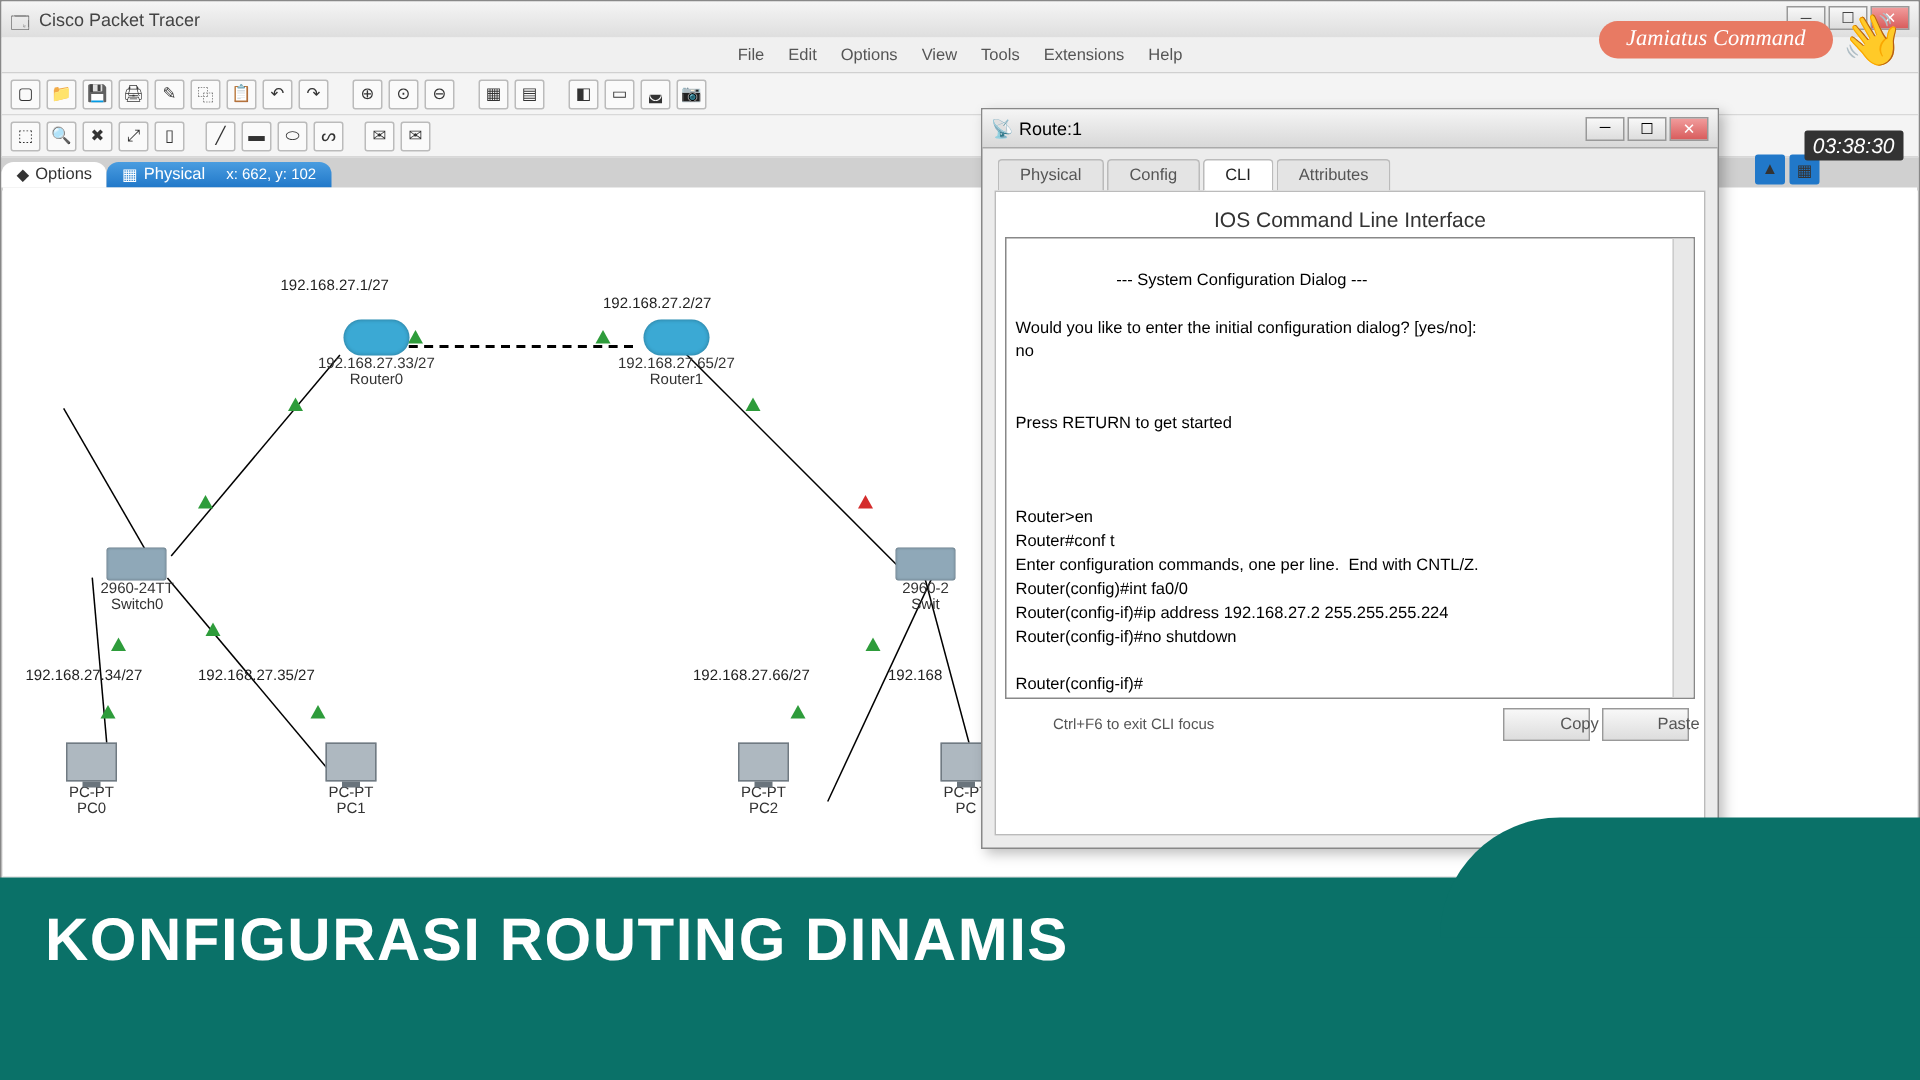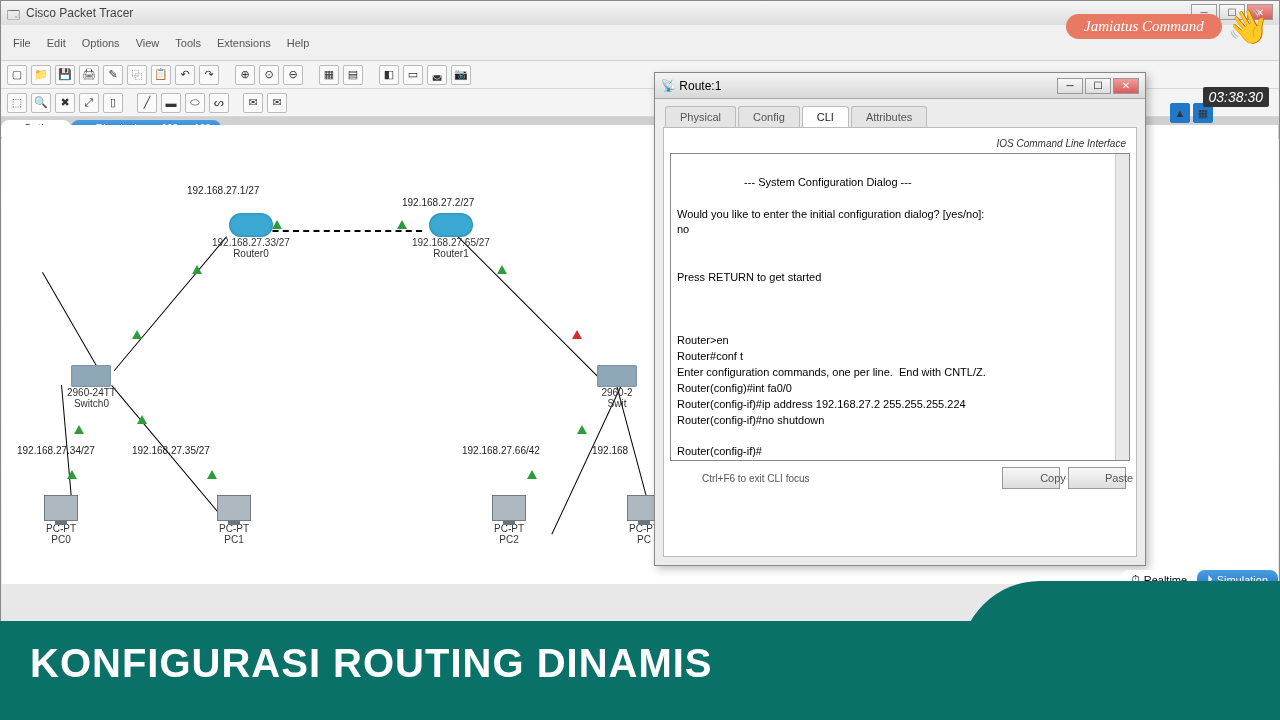--- a/index.html
+++ b/index.html
@@ -1,20 +1,20 @@
 <!DOCTYPE html>
 <html><head>
 <meta charset="utf-8">
 <style>
 *{margin:0;padding:0;box-sizing:border-box;font-family:Tahoma,Arial,sans-serif;}
 body{width:1280px;height:720px;overflow:hidden;background:#e8e8e8;position:relative;}
 .window{background:linear-gradient(#fafafa,#e4e4e4);border:1px solid #888;}
 .title-bar{height:24px;display:flex;align-items:center;padding:0 6px;background:linear-gradient(#f5f5f5,#dedede);font-size:12px;color:#444;}
 .title-bar .icon{width:14px;height:14px;margin-right:5px;}
-.menu-bar{height:36px;display:flex;align-items:center;padding:0 4px;background:#f0f0f0;font-size:11px;color:#555;border-bottom:1px solid #d0d0d0;}
+.menu-bar{height:24px;display:flex;align-items:center;padding:0 4px;background:#f0f0f0;font-size:11px;color:#555;border-bottom:1px solid #d0d0d0;justify-content:center;}
 .menu-bar span{padding:0 8px;cursor:default;}
 .toolbar1,.toolbar2{height:28px;display:flex;align-items:center;padding:0 6px;gap:4px;background:#f4f4f4;border-bottom:1px solid #d8d8d8;}
 .tbtn{width:20px;height:20px;border:1px solid #bbb;background:#fafafa;border-radius:2px;display:flex;align-items:center;justify-content:center;font-size:11px;color:#333;}
 .view-tabs{height:22px;display:flex;align-items:center;background:#d0d0d0;font-size:11px;}
 .tab{padding:2px 10px;display:flex;align-items:center;gap:4px;border-radius:8px 8px 0 0;}
 .tab-log{background:#fff;color:#333;}
 .tab-phys{background:linear-gradient(#4a9de0,#2178c9);color:#fff;}
 .coords{color:#fff;font-size:10px;padding-left:10px;}
 .workspace{position:absolute;top:124px;left:1px;right:1px;bottom:135px;background:#fff;}
 .device{position:absolute;text-align:center;font-size:10px;color:#333;}
@@ -29,34 +29,34 @@
 .netlbl{position:absolute;font-size:10px;color:#222;}
 .dlg{position:absolute;left:654px;top:72px;width:492px;height:494px;background:#ececec;border:1px solid #888;box-shadow:3px 3px 8px rgba(0,0,0,.25);}
 .dlg-title{height:26px;background:linear-gradient(#f5f5f5,#d8d8d8);display:flex;align-items:center;padding:0 6px;font-size:12px;border-bottom:1px solid #aaa;}
 .dlg-winbtns{margin-left:auto;display:flex;gap:2px;}
 .winbtn{width:26px;height:16px;border:1px solid #999;background:linear-gradient(#f8f8f8,#ddd);font-size:10px;display:flex;align-items:center;justify-content:center;}
 .winbtn.close{background:linear-gradient(#f19c9c,#d85c5c);color:#fff;}
 .dlg-tabs{display:flex;height:28px;align-items:end;padding:6px 10px 0;gap:2px;font-size:11px;}
 .dlg-tab{padding:4px 14px;background:#e4e4e4;border:1px solid #bbb;border-bottom:none;border-radius:3px 3px 0 0;color:#555;}
 .dlg-tab.active{background:#fff;color:#222;}
 .dlg-body{margin:0 8px 8px;background:#fff;border:1px solid #bbb;height:430px;padding:6px;}
-.dlg-subtitle{text-align:right;font-size:10px;color:#333;padding:4px;font-style:italic;}
+.dlg-subtitle{text-align:center;font-size:14px;color:#333;padding:4px;}
 .terminal{border:1px solid #888;height:308px;padding:6px;font-family:'Courier New',monospace;font-size:11px;line-height:1.35;color:#000;overflow:hidden;white-space:pre-wrap;position:relative;}
 .scrollbar{position:absolute;right:0;top:0;bottom:0;width:14px;background:#e8e8e8;border-left:1px solid #ccc;}
 .term-footer{display:flex;align-items:center;padding:6px 4px;font-size:10px;color:#555;margin-left:28px;}
 .term-footer .btns{margin-left:auto;display:flex;gap:8px;}
 .tfbtn{width:58px;height:22px;border:1px solid #999;background:linear-gradient(#f8f8f8,#ddd);font-size:11px;display:flex;align-items:center;justify-content:center;padding-left:44px;}
 .rt-sim{position:absolute;right:2px;top:570px;display:flex;font-size:11px;}
 .rt-sim .tab{padding:3px 10px;border-radius:8px 8px 0 0;}
 .rt{background:#fff;}
 .sim{background:linear-gradient(#4a9de0,#2178c9);color:#fff;}
 .watermark{position:absolute;top:6px;right:10px;display:flex;align-items:center;gap:6px;z-index:20;}
 .wm-badge{background:#e87a63;color:#fff;font-style:italic;font-size:15px;padding:4px 18px;border-radius:18px;font-family:cursive;}
 .wm-hand{font-size:34px;color:#e87a63;}
-.banner{position:absolute;left:0;right:0;bottom:0;height:99px;background:#0a7168;color:#fff;padding:20px 30px;}
+.banner{position:absolute;left:0;right:0;bottom:0;height:135px;background:#0a7168;color:#fff;padding:20px 30px;}
 .banner h1{font-size:40px;font-weight:700;letter-spacing:1px;}
 .banner p{font-size:17px;margin-top:6px;opacity:.9;}
 .banner-curve{position:absolute;right:0;top:-40px;width:320px;height:80px;background:#0a7168;border-radius:80px 0 0 0;}
 .winctrls{position:absolute;top:3px;right:6px;display:flex;gap:2px;}
 .time-label{position:absolute;right:10px;top:86px;background:#333;color:#fff;font-size:14px;padding:2px 6px;border-radius:2px;font-style:italic;}
 .small-icons{position:absolute;right:66px;top:102px;display:flex;gap:3px;}
 </style>
 </head>
 <body>
 
@@ -182,21 +182,21 @@
       <div class="lbl">PC-PT</div>
       <div class="lbl">PC1</div>
     </div>
     <div class="netlbl" style="left:130px;top:320px;">192.168.27.35/27</div>
 
     <div class="device" style="left:490px;top:370px;">
       <div class="pc-icon"></div>
       <div class="lbl">PC-PT</div>
       <div class="lbl">PC2</div>
     </div>
-    <div class="netlbl" style="left:460px;top:320px;">192.168.27.66/42</div>
+    <div class="netlbl" style="left:460px;top:320px;">192.168.27.66/27</div>
 
     <div class="device" style="left:625px;top:370px;">
       <div class="pc-icon"></div>
       <div class="lbl">PC-PT</div>
       <div class="lbl">PC</div>
     </div>
     <div class="netlbl" style="left:590px;top:320px;">192.168</div>
   </div>
 
   <div class="small-icons">

